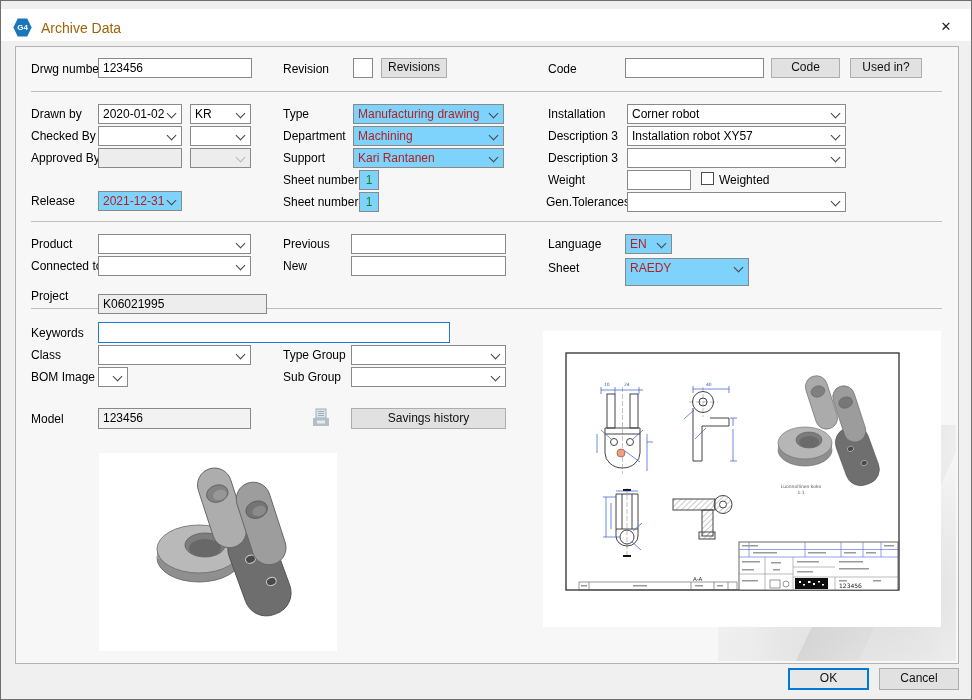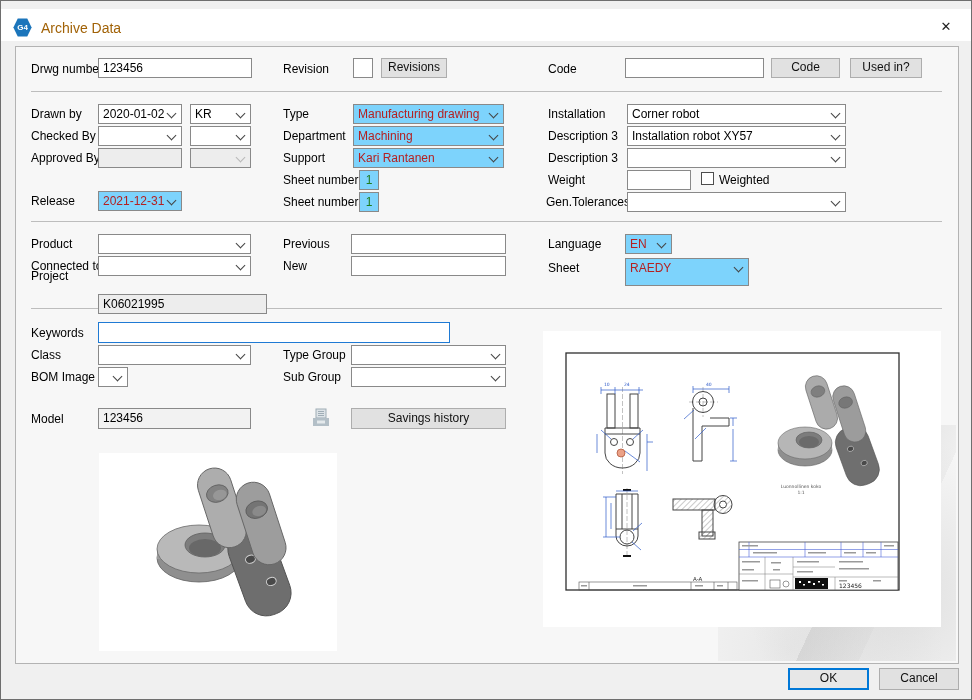--- a/index.html
+++ b/index.html
@@ -125,21 +125,21 @@
   <div class="sep" style="top:220px"></div>
 
   <div class="lbl" style="left:30px;top:236px">Product</div>
   <div class="fld cmb" style="left:97px;top:233px;width:153px;height:20px">
     <span></span><span class="arr"></span>
   </div>
   <div class="lbl" style="left:30px;top:258px">Connected to</div>
   <div class="fld cmb" style="left:97px;top:255px;width:153px;height:20px">
     <span></span><span class="arr"></span>
   </div>
-  <div class="lbl" style="left:30px;top:268px">Project</div>
+  <div class="lbl" style="left:30px;top:288px">Project</div>
   <div class="fld gray" style="left:97px;top:293px;width:169px;height:20px">K06021995</div>
   <div class="lbl" style="left:282px;top:236px">Previous</div>
   <div class="fld" style="left:350px;top:233px;width:155px;height:20px"></div>
   <div class="lbl" style="left:282px;top:258px">New</div>
   <div class="fld" style="left:350px;top:255px;width:155px;height:20px"></div>
   <div class="lbl" style="left:547px;top:236px">Language</div>
   <div class="fld cmb green" style="left:624px;top:233px;width:47px;height:20px">
     <span class="redtx">EN</span><span class="arr"></span>
   </div>
   <div class="lbl" style="left:547px;top:260px">Sheet</div>

